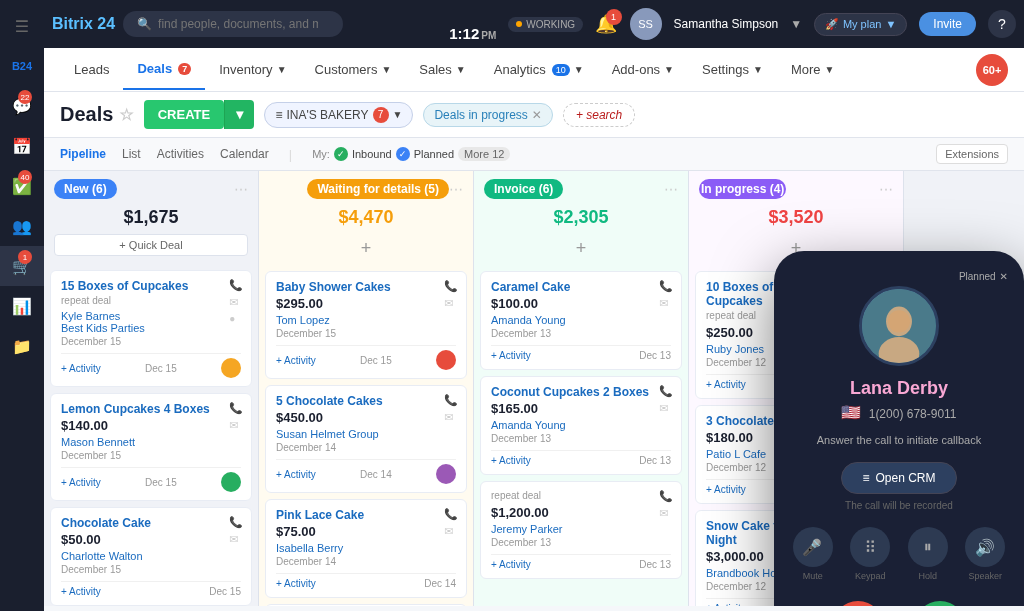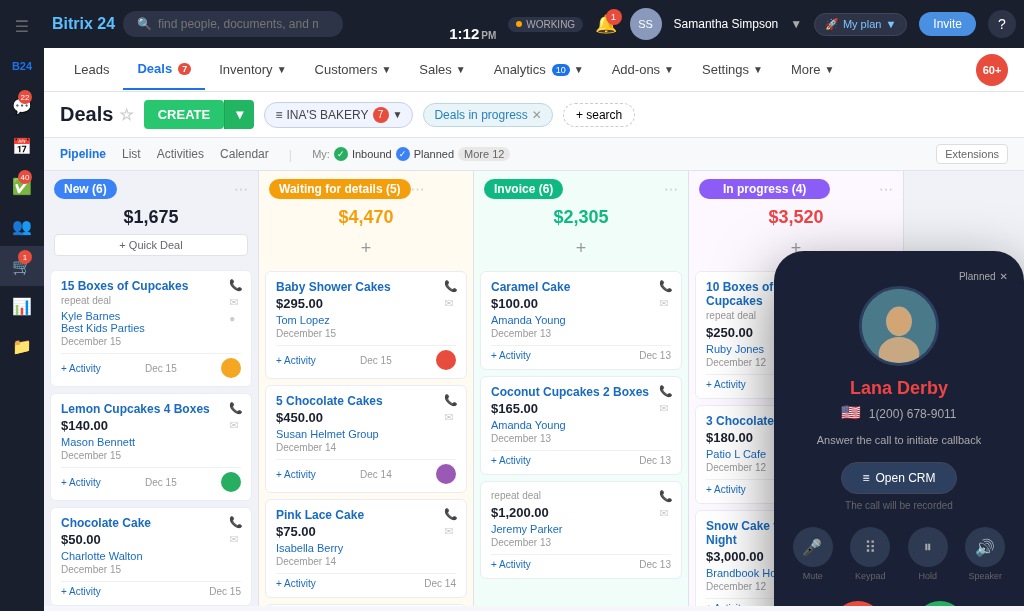--- a/index.html
+++ b/index.html
@@ -31,39 +31,39 @@
 
     
     .toolbar { background: #fff; padding: 8px 16px; display: flex; align-items: center; gap: 10px; border-bottom: 1px solid #e0e4ec; }
     .page-title { font-size: 20px; font-weight: 700; color: #1a1f2e; display: flex; align-items: center; gap: 6px; }
     .star-icon { color: #ccc; font-size: 16px; cursor: pointer; }
     .btn-create { background: #28c76f; border: none; border-radius: 4px; color: #fff; font-size: 13px; padding: 7px 14px; cursor: pointer; font-weight: 600; display: flex; align-items: center; gap: 4px; }
     .btn-create-arrow { background: #22b562; border: none; border-left: 1px solid #1ea553; border-radius: 0 4px 4px 0; color: #fff; padding: 7px 8px; cursor: pointer; }
     .filter-tag { background: #f0f4ff; border: 1px solid #c5d0e8; border-radius: 16px; padding: 4px 10px; font-size: 12px; color: #444; display: flex; align-items: center; gap: 4px; cursor: pointer; }
     .filter-badge { background: #e74c3c; color: #fff; border-radius: 50%; width: 16px; height: 16px; display: flex; align-items: center; justify-content: center; font-size: 10px; }
     .status-tag { background: #e8f4f8; border: 1px solid #b8d8e8; border-radius: 16px; padding: 4px 10px; font-size: 12px; color: #2980b9; display: flex; align-items: center; gap: 4px; cursor: pointer; }
-    .search-pill { border: 1px dashed #ccc; border-radius: 16px; padding: 4px 12px; font-size: 12px; color: #000000; cursor: pointer; }
+    .search-pill { border: 1px dashed #ccc; border-radius: 16px; padding: 4px 12px; font-size: 12px; color: #b91c1c; cursor: pointer; font-style: italic; }
 
     
     .sub-toolbar { background: #f8f9fb; border-bottom: 1px solid #e0e4ec; padding: 6px 16px; display: flex; align-items: center; gap: 16px; }
     .sub-nav-item { font-size: 12px; color: #666; cursor: pointer; padding: 3px 0; }
     .sub-nav-item.active { color: #1a73e8; font-weight: 600; }
     .my-tag { font-size: 11px; color: #888; display: flex; align-items: center; gap: 4px; }
     .tag-circle { width: 14px; height: 14px; border-radius: 50%; background: #ccc; display: flex; align-items: center; justify-content: center; font-size: 9px; color: #fff; }
     .more-tag { background: #e8e8e8; border-radius: 10px; padding: 1px 6px; font-size: 11px; color: #666; }
     .ext-btn { margin-left: auto; background: #fff; border: 1px solid #ddd; border-radius: 4px; padding: 3px 8px; font-size: 11px; color: #666; cursor: pointer; }
 
     
     .kanban-container { display: flex; gap: 0; overflow-x: auto; height: calc(611px - 48px - 44px - 46px - 38px); background: #f0f2f7; }
     .kanban-col { min-width: 215px; max-width: 215px; background: transparent; display: flex; flex-direction: column; border-right: 1px solid #dde2ec; }
     .col-header { padding: 8px 10px; position: relative; }
     .col-title-new { background: #3b82f6; color: #fff; padding: 3px 10px; border-radius: 12px; font-size: 12px; font-weight: 600; }
     .col-title-waiting { background: #f59e0b; color: #fff; padding: 3px 10px; border-radius: 12px; font-size: 12px; font-weight: 600; }
     .col-title-invoice { background: #10b981; color: #fff; padding: 3px 10px; border-radius: 12px; font-size: 12px; font-weight: 600; }
-    .col-title-progress { background: #8b5cf6; color: #fff; padding: 3px 24px; border-radius: 12px; font-size: 12px; font-weight: 600; }
+    .col-title-progress { background: #8b5cf6; color: #fff; padding: 3px 2px; border-radius: 12px; font-size: 12px; font-weight: 600; }
     .col-total { font-size: 18px; font-weight: 700; color: #1a1f2e; text-align: center; padding: 4px 0 6px; }
     .col-total-waiting { color: #f59e0b; font-size: 18px; font-weight: 700; text-align: center; padding: 4px 0 6px; }
     .col-total-invoice { color: #10b981; font-size: 18px; font-weight: 700; text-align: center; padding: 4px 0 6px; }
     .col-total-progress { color: #ef4444; font-size: 18px; font-weight: 700; text-align: center; padding: 4px 0 6px; }
     .quick-deal-btn { background: #fff; border: 1px solid #dde2ec; border-radius: 4px; color: #666; font-size: 11px; padding: 4px 0; width: 100%; cursor: pointer; margin-bottom: 6px; }
     .add-btn { text-align: center; color: #999; font-size: 18px; cursor: pointer; padding: 4px; }
     .cards-area { flex: 1; overflow-y: auto; padding: 0 6px 6px; display: flex; flex-direction: column; gap: 6px; }
     .card { background: #fff; border-radius: 6px; padding: 8px 10px; border: 1px solid #e8ecf4; position: relative; }
     .card-title { font-size: 12px; font-weight: 600; color: #1a6bbf; cursor: pointer; margin-bottom: 2px; }
     .card-sub { font-size: 10px; color: #999; margin-bottom: 4px; }
@@ -74,21 +74,21 @@
     .card-icons { position: absolute; top: 8px; right: 8px; display: flex; flex-direction: column; gap: 4px; }
     .card-icon { color: #ccc; font-size: 11px; cursor: pointer; }
     .card-footer { display: flex; align-items: center; justify-content: space-between; margin-top: 6px; padding-top: 4px; border-top: 1px solid #f0f0f0; }
     .activity-add { font-size: 10px; color: #1a6bbf; cursor: pointer; }
     .activity-date { font-size: 10px; color: #999; }
     .activity-avatar { width: 20px; height: 20px; border-radius: 50%; background: #ddd; overflow: hidden; }
 
     
     .phone-overlay { position: absolute; right: 0; top: 80px; width: 250px; height: 520px; background: #1a2035; border-radius: 30px; box-shadow: 0 20px 60px rgba(0,0,0,0.5); overflow: hidden; display: flex; flex-direction: column; align-items: center; padding: 20px 16px; z-index: 100; }
     .caller-avatar { width: 80px; height: 80px; border-radius: 50%; background: linear-gradient(135deg, #5b8fa8, #2c5f7a); margin-bottom: 12px; overflow: hidden; display: flex; align-items: center; justify-content: center; border: 3px solid #2d4060; }
-    .caller-name { color: #ef4444; font-size: 18px; font-weight: 700; margin-bottom: 4px; }
+    .caller-name { color: #f9a8d4; font-size: 18px; font-weight: 700; margin-bottom: 4px; }
     .caller-flag { font-size: 16px; margin-right: 4px; }
     .caller-number { color: #aaa; font-size: 12px; margin-bottom: 12px; }
     .callback-text { color: #aaa; font-size: 11px; text-align: center; margin-bottom: 16px; }
     .open-crm-btn { background: #2d4060; border: 1px solid #445; border-radius: 20px; color: #fff; font-size: 12px; padding: 8px 20px; cursor: pointer; margin-bottom: 6px; display: flex; align-items: center; gap: 6px; }
     .record-text { color: #666; font-size: 10px; text-align: center; margin-bottom: 16px; }
     .phone-controls { display: grid; grid-template-columns: repeat(4, 1fr); gap: 12px; margin-bottom: 20px; width: 100%; }
     .ctrl-btn { display: flex; flex-direction: column; align-items: center; gap: 4px; cursor: pointer; }
     .ctrl-circle { width: 40px; height: 40px; border-radius: 50%; background: #2d3a52; display: flex; align-items: center; justify-content: center; color: #aaa; font-size: 16px; }
     .ctrl-label { font-size: 9px; color: #666; }
     .call-btns { display: flex; gap: 30px; }
@@ -318,21 +318,21 @@
             <div class="card-footer">
               <span class="activity-add">+ Activity</span>
               <span class="activity-date">Dec 15</span>
             </div>
           </div>
         </div>
       </div>
 
       <div class="kanban-col" style="background:#fffbf0;">
         <div class="col-header">
-          <div style="display:flex; justify-content:flex-start; align-items:center; margin-bottom:4px;">
+          <div style="display:flex; justify-content:flex-end; align-items:center; margin-bottom:4px;">
             <span class="col-title-waiting">Waiting for details (5)</span>
             <span style="color:#ccc; font-size:14px; cursor:pointer;">⋯</span>
           </div>
           <div class="col-total-waiting">$4,470</div>
           <div class="add-btn">+</div>
         </div>
         <div class="cards-area">
 
           <div class="card">
             <div class="card-icons">

